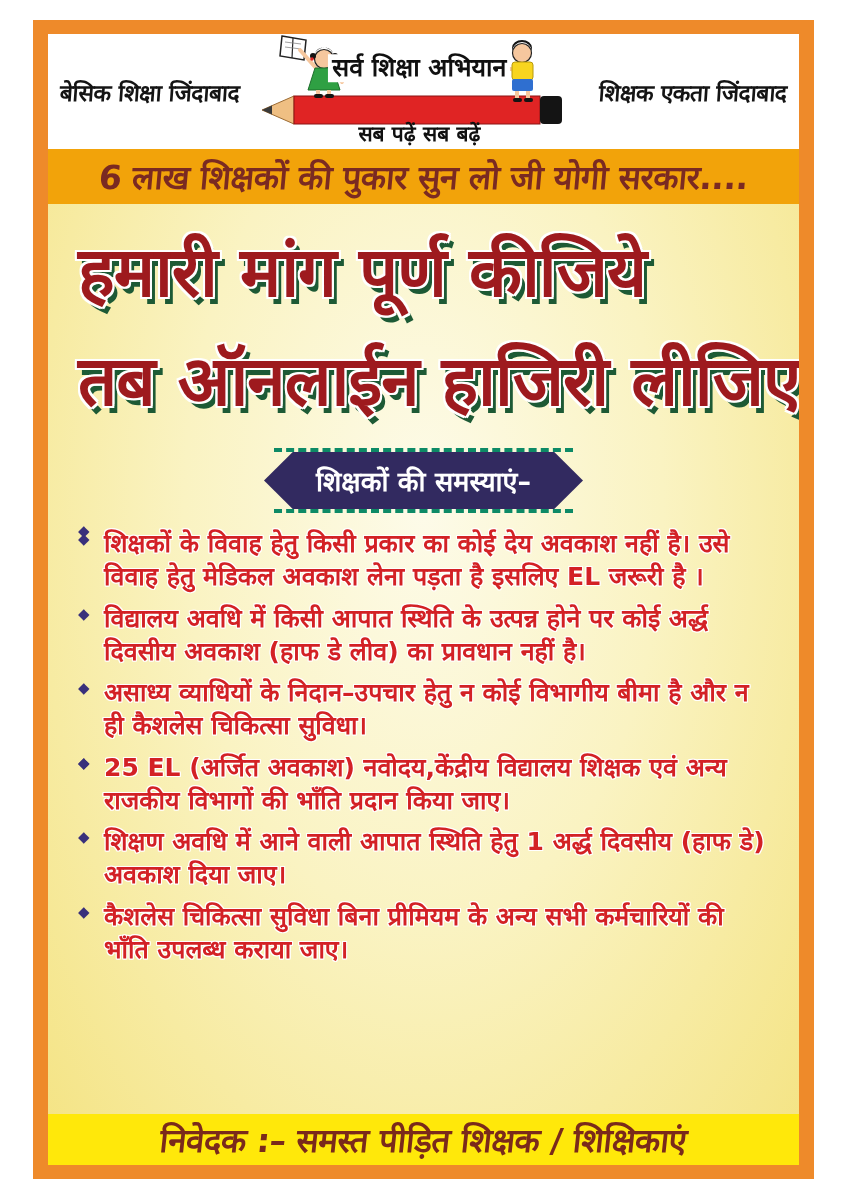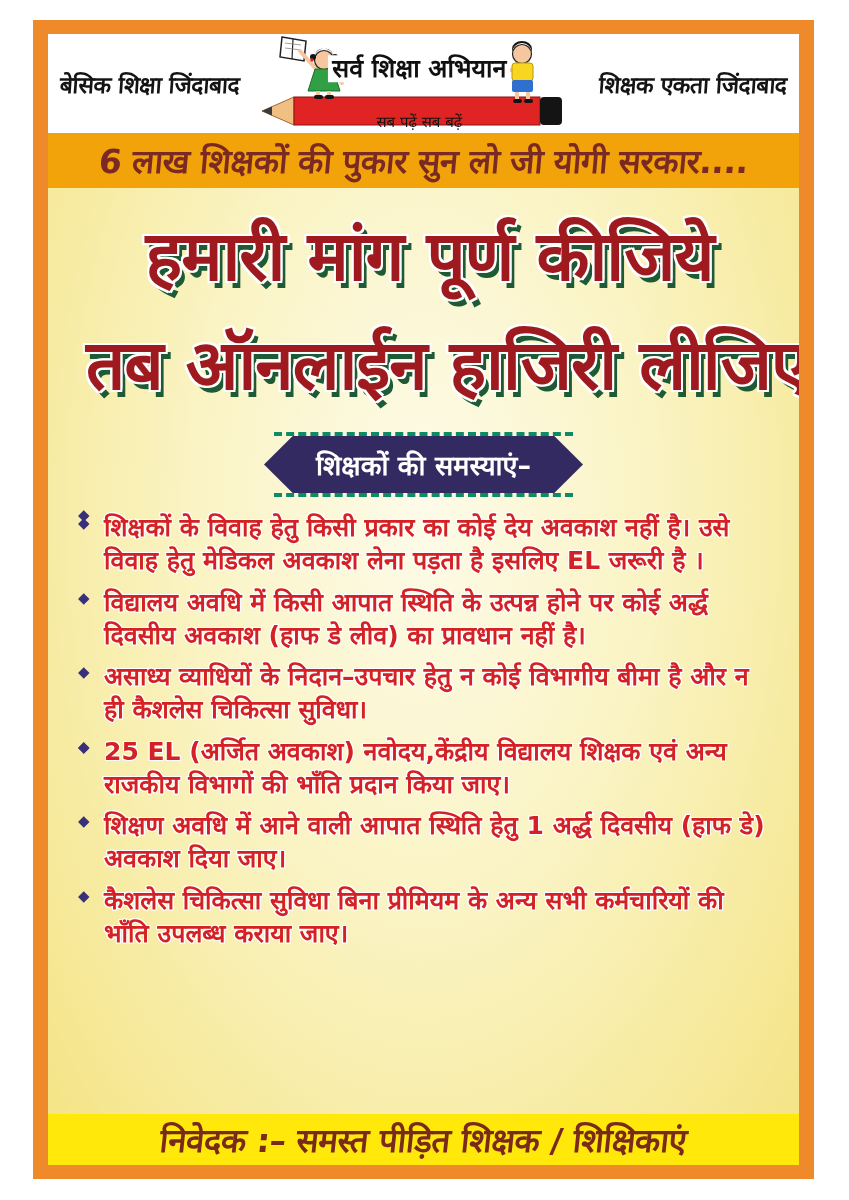--- a/index.html
+++ b/index.html
@@ -12,38 +12,38 @@
            background:#ee8a2a; padding:14px 15px; }
 
   .sheet { width:100%; height:100%; display:flex; flex-direction:column; overflow:hidden;
            background:radial-gradient(ellipse at 50% 42%, #fdfbe9 0%, #faf3c2 45%, #f4e382 100%); }
 
   
   .header { flex:0 0 99px; background:#ffffff; display:flex; align-items:center;
             justify-content:space-between; padding:0 12px; }
   .slogan { font-size:23px; font-weight:bold; color:#141414; white-space:nowrap;
             transform:skewX(-4deg); letter-spacing:-0.5px; }
-  .logo { position:relative; width:330px; height:98px; flex:0 0 auto; }
+  .logo { position:relative; width:330px; height:115px; flex:0 0 auto; }
   .logo svg { position:absolute; inset:0; }
   .logo-title { position:absolute; left:50%; top:34px; transform:translate(-50%,-50%);
                 font-size:25px; font-weight:bold; color:#101010; white-space:nowrap;
                 background:#ffffff; padding:0 4px; line-height:1.1; }
   .logo-tagline { position:absolute; left:50%; bottom:2px; transform:translateX(-50%);
-                  font-size:15px; font-weight:normal; color:#101010; white-space:nowrap; }
+                  font-size:21px; font-weight:bold; color:#101010; white-space:nowrap; }
 
   
   .banner { flex:0 0 55px; background:#f2a30a; display:flex; align-items:center; justify-content:center;
             font-size:33px; font-weight:bold; color:#7a2a22; white-space:nowrap;
             transform:none; letter-spacing:-0.5px; }
   .banner span { transform:skewX(-5deg); }
 
   
   .content { flex:1 1 auto; padding:6px 26px 0 26px; display:flex; flex-direction:column; overflow:hidden; }
 
-  .main-title { text-align:center; margin:8px 0 14px 12px; }
+  .main-title { margin:8px 0 14px 4px; }
   .main-title .t-line { display:block; font-size:69px; line-height:1.58; font-weight:800;
       color:#9e1a1e; letter-spacing:-1px; white-space:nowrap;
       text-shadow:
         -2px -2px 0 #ffffff, 2px -2px 0 #ffffff, -2px 2px 0 #ffffff, 2px 2px 0 #ffffff,
         -2px 0 0 #ffffff, 2px 0 0 #ffffff, 0 -2px 0 #ffffff, 0 2px 0 #ffffff,
         5px 7px 0 #1d5a35; }
 
   .badge-wrap { position:relative; align-self:center; margin:2px 0 10px 0;text-align:center; }
   .badge-wrap::before { content:""; position:absolute; left:10px; right:10px; top:-4px;
                         border-top:4px dashed #0d8a66; }

